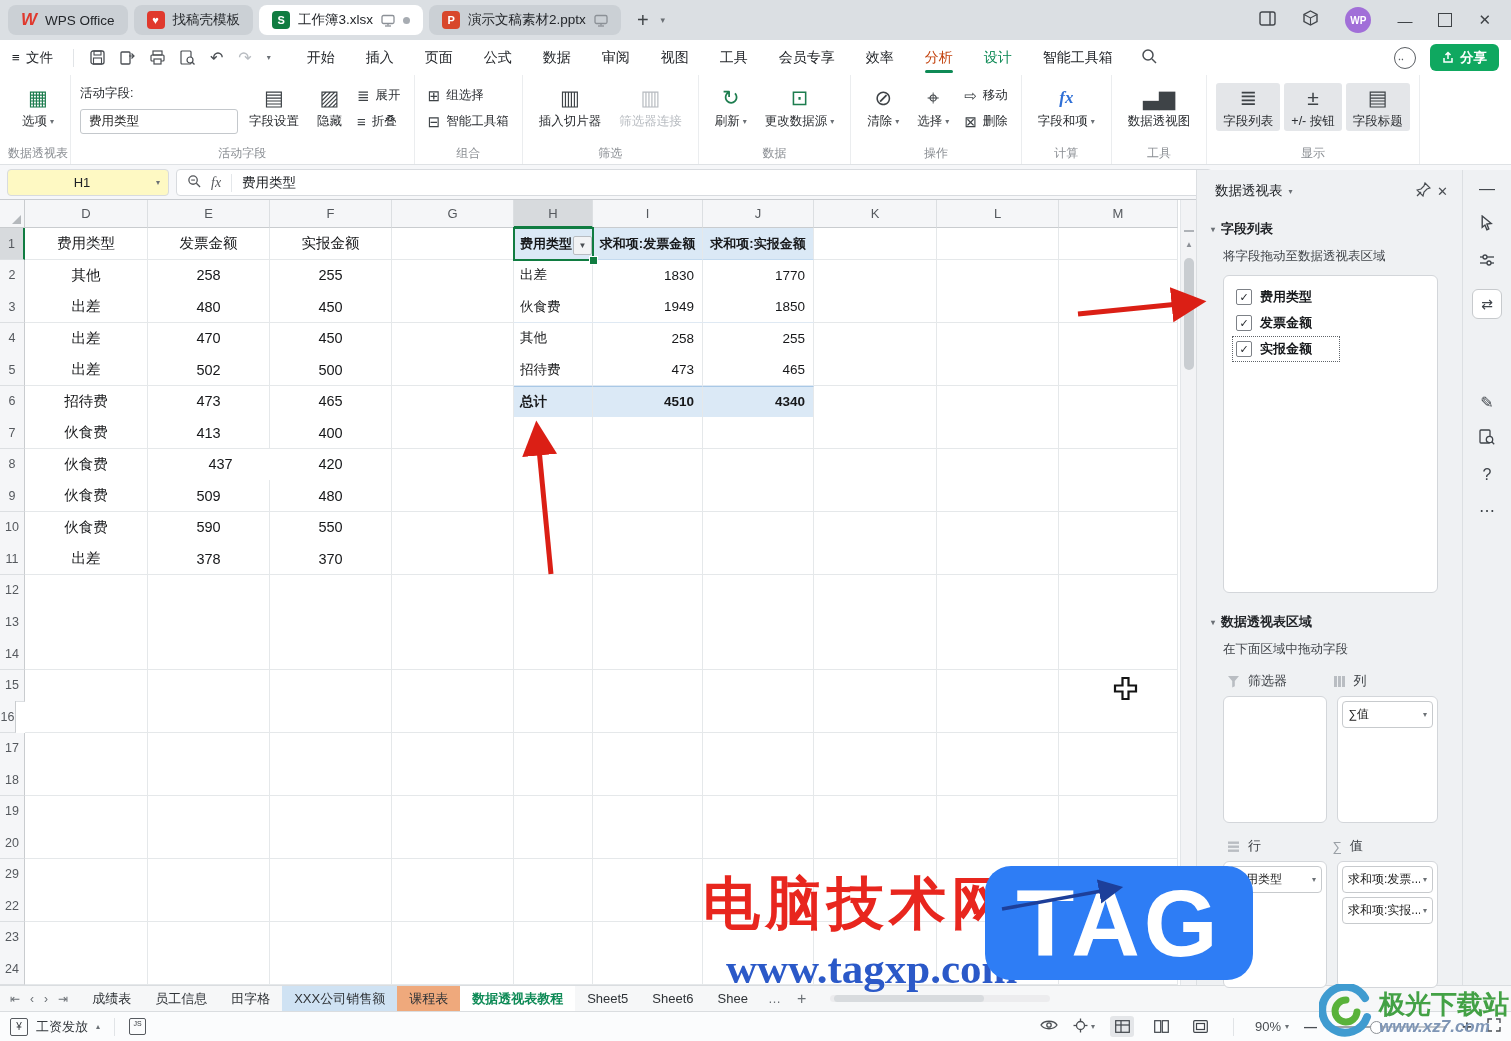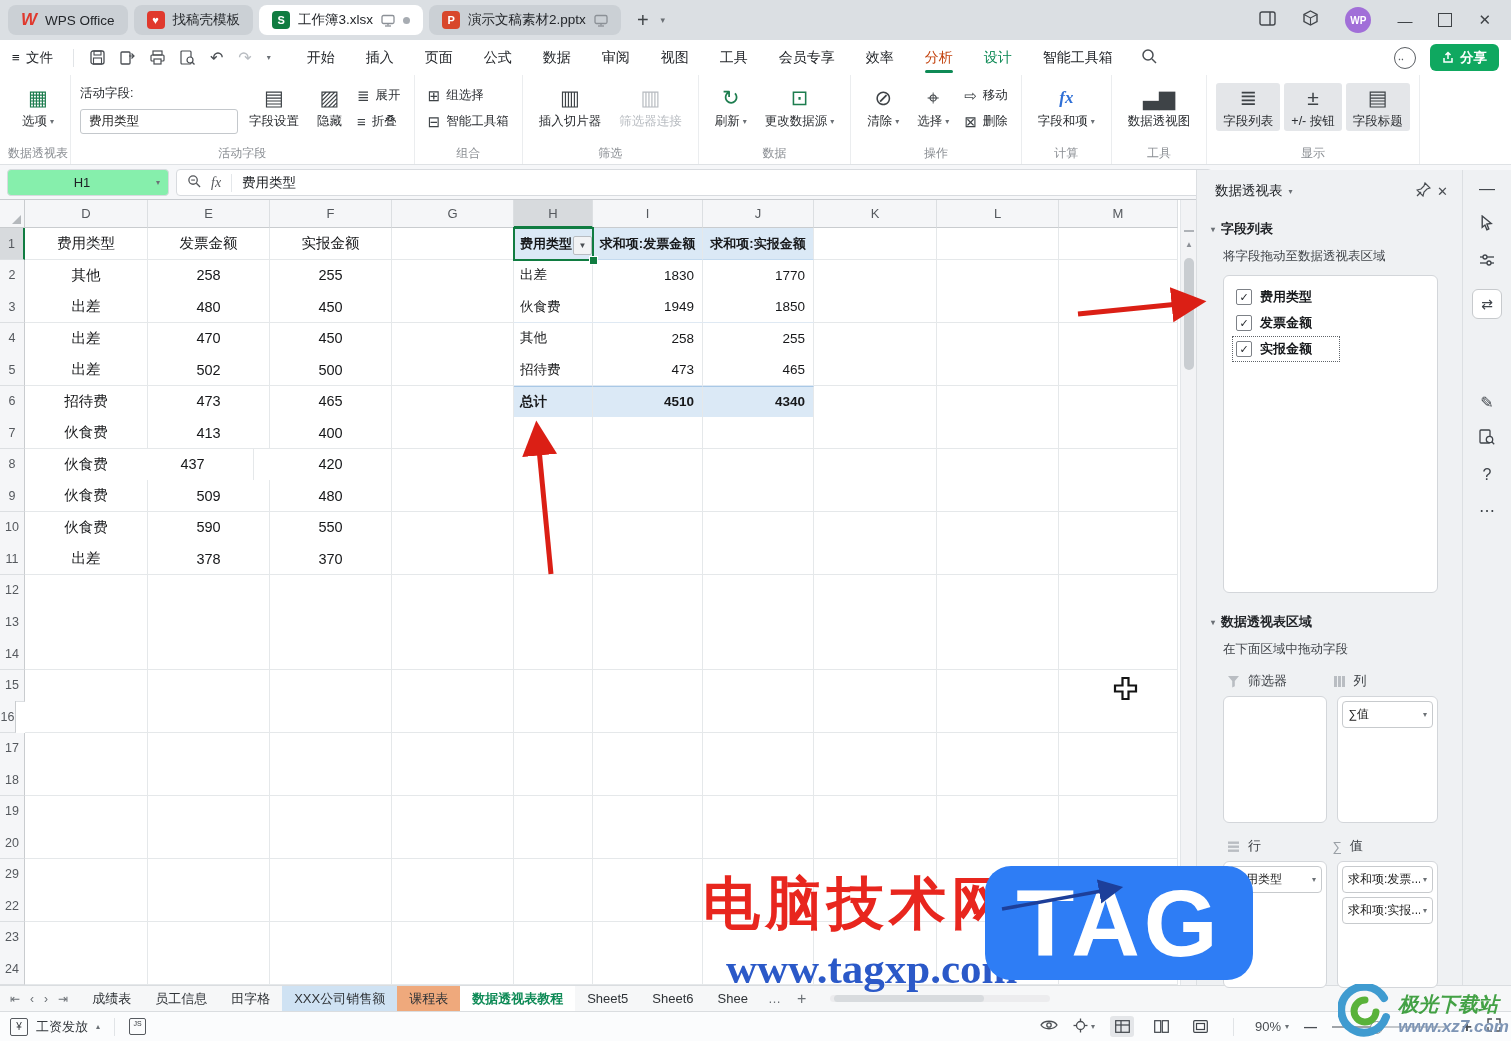--- a/index.html
+++ b/index.html
@@ -58,21 +58,21 @@
   .ric.green{color:#1d7d4f;}
   .ric.fx{color:#2f6fd6;font-style:italic;font-weight:bold;font-size:17px;}
   .rtext{font-size:12.5px;color:#2a2d31;display:flex;align-items:center;gap:3px;white-space:nowrap;}
   .rcaret{font-size:8px;color:#6b7075;}
   .rbig.disabled .ric,.rbig.disabled .rtext{color:#b8bcc1;}
   .rstack{display:flex;flex-direction:column;justify-content:center;gap:9px;padding:4px 4px;}
   .rsrow{display:flex;align-items:center;gap:6px;font-size:12.5px;color:#2a2d31;white-space:nowrap;}
   .sic{font-size:15px;color:#3e4347;line-height:15px;}
   
   .fbar{position:absolute;left:0;top:165px;width:1511px;height:34px;background:#f6f7f9;border-bottom:1px solid #c9ccd0;}
-  .namebox{position:absolute;left:7px;top:4px;width:160px;height:25px;background:#86efac;border:1px solid #d8dbdf;
+  .namebox{position:absolute;left:7px;top:4px;width:160px;height:25px;background:#fef9c3;border:1px solid #d8dbdf;
            border-radius:4px;display:flex;align-items:center;}
   .namebox .nb-ref{flex:1;text-align:center;font-size:13px;color:#1e2125;}
   .namebox .nb-caret{font-size:8px;color:#6b7075;padding-right:8px;}
   .fbox{position:absolute;left:176px;top:4px;width:1014px;height:25px;background:#fff;border:1px solid #d8dbdf;
         border-radius:4px;display:flex;align-items:center;gap:10px;padding:0 10px;}
   .fx{font-family:"Liberation Serif",serif;font-style:italic;font-size:14px;color:#55585c;}
   .fval{font-size:13.5px;color:#1e2125;border-left:1px solid #e4e7ea;padding-left:10px;}
   
   #grid{position:absolute;left:0;top:200px;width:1180px;height:785px;background:#fff;overflow:hidden;}
   .ch{position:absolute;background:#f5f6f8;border-right:1px solid #dcdfe2;border-bottom:1px solid #c9cccf;
@@ -168,21 +168,21 @@
          border:1px solid #8d9196;}
   
   .wm-site{position:absolute;left:703px;top:866px;font-size:57px;font-weight:bold;color:#e8261e;
            letter-spacing:5px;z-index:40;white-space:nowrap;}
   .wm-url{position:absolute;left:726px;top:944px;font-size:43px;font-weight:bold;color:#2b59c8;z-index:40;
           font-family:"Liberation Serif",serif;white-space:nowrap;}
   .wm-logo{position:absolute;left:985px;top:866px;width:268px;height:114px;background:#2e7df5;border-radius:26px;
            z-index:45;display:flex;align-items:center;justify-content:center;color:#fff;font-size:95px;
            font-weight:bold;letter-spacing:4px;}
   .wm-dl{position:absolute;right:2px;top:984px;z-index:60;display:flex;align-items:center;gap:6px;}
-  .dltext .dl1{font-size:20px;font-weight:bold;color:#43a145;font-style:italic;line-height:28px;}
+  .dltext .dl1{font-size:26px;font-weight:bold;color:#43a145;line-height:28px;}
   .dltext .dl2{font-size:17px;font-weight:bold;color:#7e95b5;font-style:italic;line-height:18px;}
   #arrows{position:absolute;left:0;top:0;width:1511px;height:1041px;z-index:50;pointer-events:none;}
   .cursorplus{position:absolute;left:1113px;top:676px;z-index:55;pointer-events:none;}
 </style>
 </head>
 <body>
 
 <div class="tabbar">
   <div class="apptabs" id="app-tabs">
       <div class="apptab">
@@ -546,21 +546,21 @@
     <div class="cell c-center" style="left: 148px; top: 217.24px; width: 122px; height: 32.04px;">413</div>
     <div class="cell c-center" style="left: 270px; top: 217.24px; width: 122px; height: 32.04px;">400</div>
     <div class="cell" style="left: 392px; top: 217.24px; width: 122px; height: 32.04px;"></div>
     <div class="cell" style="left: 514px; top: 217.24px; width: 79px; height: 32.04px;"></div>
     <div class="cell" style="left: 593px; top: 217.24px; width: 110px; height: 32.04px;"></div>
     <div class="cell" style="left: 703px; top: 217.24px; width: 111px; height: 32.04px;"></div>
     <div class="cell" style="left: 814px; top: 217.24px; width: 123px; height: 32.04px;"></div>
     <div class="cell" style="left: 937px; top: 217.24px; width: 122px; height: 32.04px;"></div>
     <div class="cell" style="left: 1059px; top: 217.24px; width: 119px; height: 32.04px;"></div>
     <div class="cell c-center" style="left: 25px; top: 248.78px; width: 123px; height: 32.04px;">伙食费</div>
-    <div class="cell c-center" style="left: 132px; top: 248.78px; width: 122px; height: 32.04px;">437</div>
+    <div class="cell c-center" style="left: 160px; top: 248.78px; width: 122px; height: 32.04px;">437</div>
     <div class="cell c-center" style="left: 270px; top: 248.78px; width: 122px; height: 32.04px;">420</div>
     <div class="cell" style="left: 392px; top: 248.78px; width: 122px; height: 32.04px;"></div>
     <div class="cell" style="left: 514px; top: 248.78px; width: 79px; height: 32.04px;"></div>
     <div class="cell" style="left: 593px; top: 248.78px; width: 110px; height: 32.04px;"></div>
     <div class="cell" style="left: 703px; top: 248.78px; width: 111px; height: 32.04px;"></div>
     <div class="cell" style="left: 814px; top: 248.78px; width: 123px; height: 32.04px;"></div>
     <div class="cell" style="left: 937px; top: 248.78px; width: 122px; height: 32.04px;"></div>
     <div class="cell" style="left: 1059px; top: 248.78px; width: 119px; height: 32.04px;"></div>
     <div class="cell c-center" style="left: 25px; top: 280.32px; width: 123px; height: 32.04px;">伙食费</div>
     <div class="cell c-center" style="left: 148px; top: 280.32px; width: 122px; height: 32.04px;">509</div>

